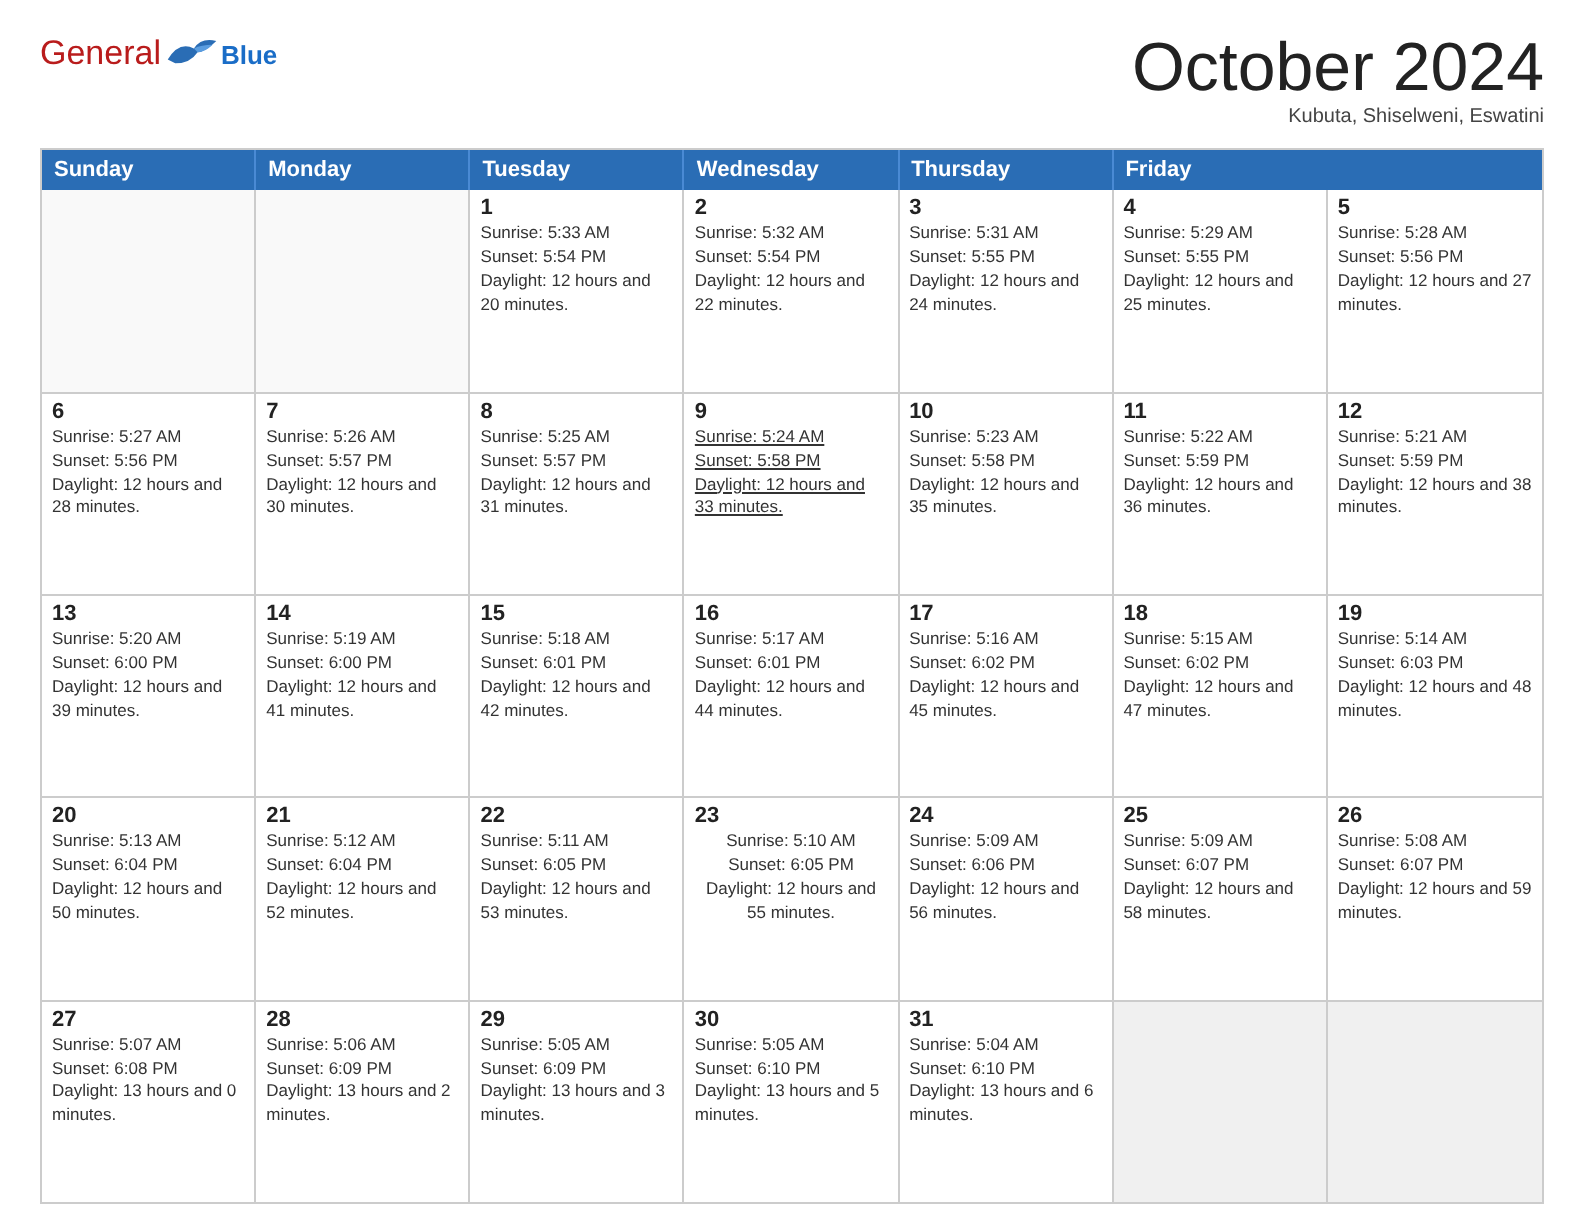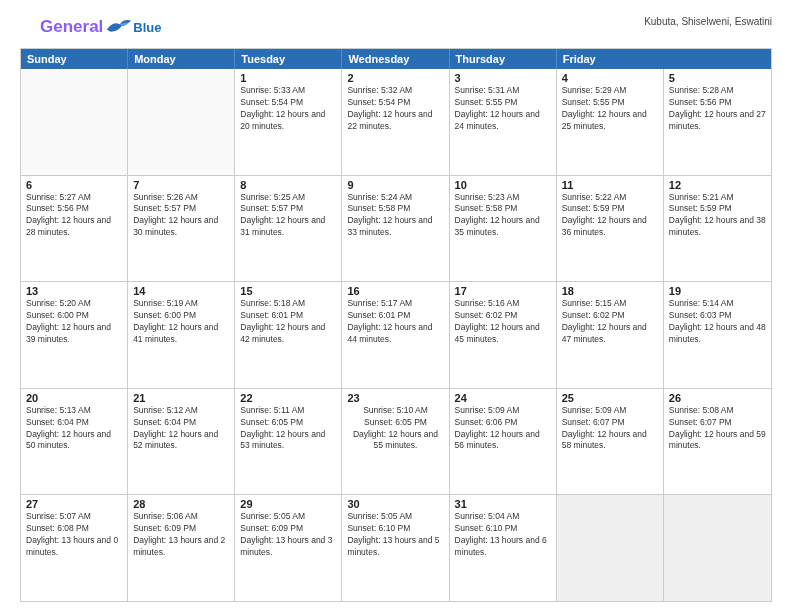--- a/index.html
+++ b/index.html
@@ -105,29 +105,30 @@
       color: #333;
     }
   </style>
 </head>
 <body>
 
 <div class="page">
   <div class="header">
     <div class="logo">
       <div class="logo-text">
-        <span style="font-size:17px;font-weight:bold;color:#8b5cf6;margin-left:20px;">General</span>
+        <span style="font-size:17px;font-weight:normal;color:#b91c1c;">General</span>
         <svg class="logo-bird" viewBox="0 0 30 22" xmlns="http://www.w3.org/2000/svg">
           <path d="M2,14 Q8,4 16,8 Q20,2 28,4 Q22,10 18,10 Q14,16 6,16 Z" fill="#2a6db5"></path>
           <path d="M16,8 Q20,6 26,6 Q22,10 18,10 Z" fill="#5a9de0"></path>
         </svg>
         <span style="font-size:13px;font-weight:bold;color:#1a6dc7;">Blue</span>
       </div>
     </div>
     <div class="title-block">
+      <div class="month-title">October 2024</div>
       <div class="location">Kubuta, Shiselweni, Eswatini</div>
     </div>
   </div>
 
   <div class="calendar">
     <div class="cal-header">
     <div class="cal-header-cell">Sunday</div>
         <div class="cal-header-cell">Monday</div>
         <div class="cal-header-cell">Tuesday</div>
         <div class="cal-header-cell">Wednesday</div>
@@ -183,21 +184,21 @@
 Daylight: 12 hours and 30 minutes.</div>
           </div>
           <div class="cal-cell">
             <div class="day-num">8</div>
             <div class="day-info" style="white-space: pre-line;">Sunrise: 5:25 AM
 Sunset: 5:57 PM
 Daylight: 12 hours and 31 minutes.</div>
           </div>
           <div class="cal-cell">
             <div class="day-num">9</div>
-            <div class="day-info" style="white-space: pre-line;">Sunrise: 5:24 AM
+            <div class="day-info" style="white-space: pre-line; text-decoration: underline;">Sunrise: 5:24 AM
 Sunset: 5:58 PM
 Daylight: 12 hours and 33 minutes.</div>
           </div>
           <div class="cal-cell">
             <div class="day-num">10</div>
             <div class="day-info" style="white-space: pre-line;">Sunrise: 5:23 AM
 Sunset: 5:58 PM
 Daylight: 12 hours and 35 minutes.</div>
           </div>
           <div class="cal-cell">

